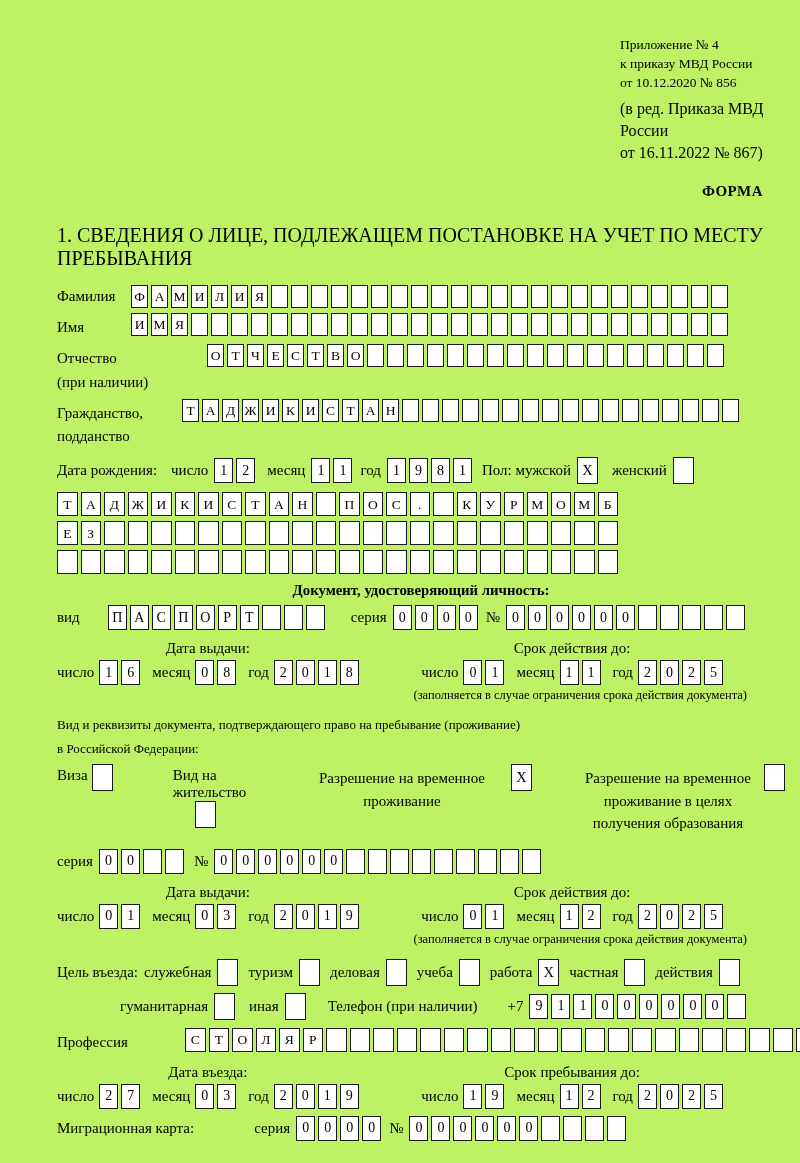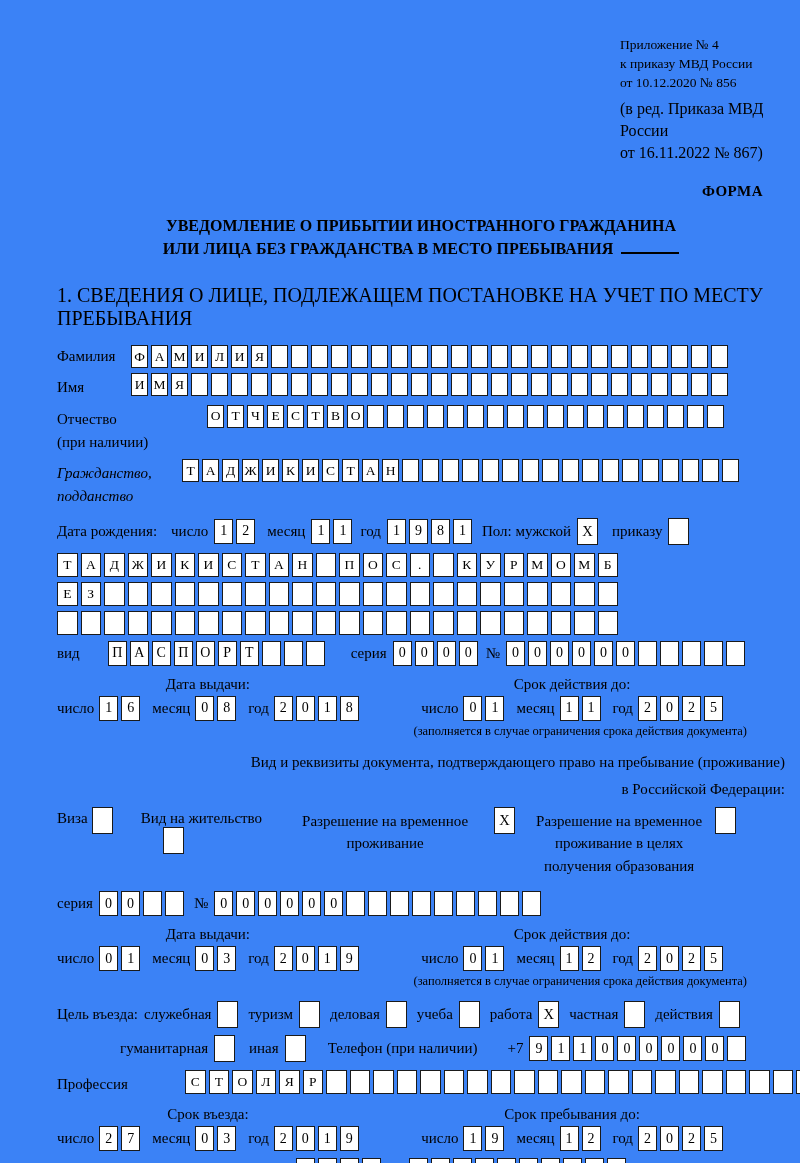--- a/index.html
+++ b/index.html
@@ -1,32 +1,32 @@
 <!DOCTYPE html>
 <html><head>
 <meta charset="utf-8">
 <style>
   html,body{margin:0;padding:0;background:#ffffff;}
   .page{
     width:800px;height:1163px;box-sizing:border-box;
     padding:36px 15px 10px 57px;
     font-family:"Liberation Serif","DejaVu Serif",serif;
-    color:#000;font-size:15px;position:relative;overflow:hidden;background:#3b82f6;
+    color:#000;font-size:15px;position:relative;overflow:hidden;background:#bef264;
   }
   .pre{white-space:pre-line;}
   .annex{margin-left:563px;font-size:13.5px;line-height:1.4;}
   .annex-note{margin-left:563px;font-size:16px;line-height:1.4;margin-top:5px;}
   .forma{text-align:right;padding-right:22px;font-weight:bold;font-size:15px;margin-top:18px;letter-spacing:.5px;}
   .title{margin-top:14px;text-align:center;font-weight:bold;font-size:16px;line-height:1.45;}
   .title .blank{display:inline-block;width:58px;border-bottom:2px solid #000;height:14px;margin-left:8px;}
   .section1{margin-top:24px;font-weight:normal;font-size:20px;}
   
   .frow{display:flex;align-items:flex-start;margin-top:5px;}
   .flabel{flex:none;padding-top:3px;line-height:1.55;}
-  .w74{width:74px;} .w125{width:125px;font-style:italic;} .w150{width:150px;} .w128{width:128px;}
+  .w74{width:74px;} .w125{width:125px;} .w150{width:150px;} .w128{width:128px;}
   
   .cells{display:flex;gap:3px;flex:none;}
   .cell{
     flex:none;width:15px;height:21px;border:1.5px solid #1a1a1a;background:#fff;
     display:flex;align-items:center;justify-content:center;
     font-size:13.5px;line-height:1;
   }
   .lg .cell{width:18.5px;height:22px;}
   .dg .cell{width:17px;height:23px;font-size:14px;}
   .stack{display:flex;flex-direction:column;gap:5px;}
@@ -38,23 +38,23 @@
   .daterow{display:flex;margin-top:10px;padding-right:62px;}
   .datecol{display:inline-flex;flex-direction:column;align-items:center;}
   .datecol.right{margin-left:auto;}
   .collabel{margin-bottom:3px;}
   .dategrp{display:flex;align-items:center;}
   .dategrp .dlabel{margin-right:5px;}
   .dategrp .cells{margin-right:12px;}
   .dategrp .cells:last-child{margin-right:0;}
   .limnote{text-align:right;padding-right:38px;font-size:12.5px;margin-top:3px;}
   .center-bold{text-align:center;font-weight:bold;margin-top:8px;font-size:14.8px;}
-  .intro{margin-top:10px;line-height:1.8;font-size:15px;text-align:right;}
+  .intro{margin-top:10px;line-height:1.8;font-size:13px;}
   
-  .optrow{display:flex;align-items:flex-start;margin-top:4px;}
+  .optrow{display:flex;align-items:flex-start;margin-top:4px;gap:32px;}
   .opt{display:flex;align-items:flex-start;}
   .opt .olabel{padding-top:3px;}
   .opt .centered{text-align:center;line-height:1.5;}
   
   .prow{display:flex;align-items:center;margin-top:12px;flex-wrap:nowrap;}
   .prow .plabel{margin-right:6px;}
   .prow .cbox{margin-right:10px;}
   .mt8{margin-top:8px;} .mt14{margin-top:12px;align-items:flex-end;}
 </style>
 </head>
@@ -63,24 +63,20 @@
 <div class="page">
 
   <div class="annex pre">Приложение № 4
 к приказу МВД России
 от 10.12.2020 № 856</div>
   <div class="annex-note pre">(в ред. Приказа МВД России
 от 16.11.2022 № 867)</div>
 
   <div class="forma">ФОРМА</div>
 
-  <div class="title">
-    <span>УВЕДОМЛЕНИЕ О ПРИБЫТИИ ИНОСТРАННОГО ГРАЖДАНИНА</span><br>
-    <span>ИЛИ ЛИЦА БЕЗ ГРАЖДАНСТВА В МЕСТО ПРЕБЫВАНИЯ</span><span class="blank"></span>
-  </div>
 
   <div class="section1">1. СВЕДЕНИЯ О ЛИЦЕ, ПОДЛЕЖАЩЕМ ПОСТАНОВКЕ НА УЧЕТ ПО МЕСТУ ПРЕБЫВАНИЯ</div>
 
   <div class="frow mt14">
     <div class="flabel w74">Фамилия</div>
     <div class="cells">
         <span class="cell">Ф</span>
         <span class="cell">А</span>
         <span class="cell">М</span>
         <span class="cell">И</span>
@@ -231,21 +227,21 @@
       </div>
     <span class="plabel">год</span>
     <div class="cells dg" style="margin-right:10px;">
         <span class="cell">1</span>
         <span class="cell">9</span>
         <span class="cell">8</span>
         <span class="cell">1</span>
       </div>
     <span class="plabel">Пол: мужской</span>
     <span class="cbox" style="margin-right:14px;">X</span>
-    <span class="plabel">приказу</span>
+    <span class="plabel">женский</span>
     <span class="cbox"></span>
   </div>
 
   <div class="frow mt8">
     <div class="stack">
       <div class="cells lg">
           <span class="cell">Т</span>
           <span class="cell">А</span>
           <span class="cell">Д</span>
           <span class="cell">Ж</span>
@@ -318,20 +314,21 @@
           <span class="cell"></span>
           <span class="cell"></span>
           <span class="cell"></span>
           <span class="cell"></span>
           <span class="cell"></span>
           <span class="cell"></span>
         </div>
     </div>
   </div>
 
+  <div class="center-bold">Документ, удостоверяющий личность:</div>
 
   <div class="prow" style="margin-top:6px;">
     <span class="plabel" style="margin-right:28px;">вид</span>
     <div class="cells dg" style="margin-right:26px;">
         <span class="cell">П</span>
         <span class="cell">А</span>
         <span class="cell">С</span>
         <span class="cell">П</span>
         <span class="cell">О</span>
         <span class="cell">Р</span>
@@ -579,21 +576,21 @@
         <span class="cell"></span>
         <span class="cell"></span>
         <span class="cell"></span>
         <span class="cell"></span>
         <span class="cell"></span>
       </div>
   </div>
 
   <div class="daterow">
     <div class="datecol">
-      <div class="collabel">Срок въезда:</div>
+      <div class="collabel">Дата въезда:</div>
       <div class="dategrp">
         <span class="dlabel">число</span>
         <div class="cells dg">
             <span class="cell">2</span>
             <span class="cell">7</span>
           </div>
         <span class="dlabel">месяц</span>
         <div class="cells dg">
             <span class="cell">0</span>
             <span class="cell">3</span>

